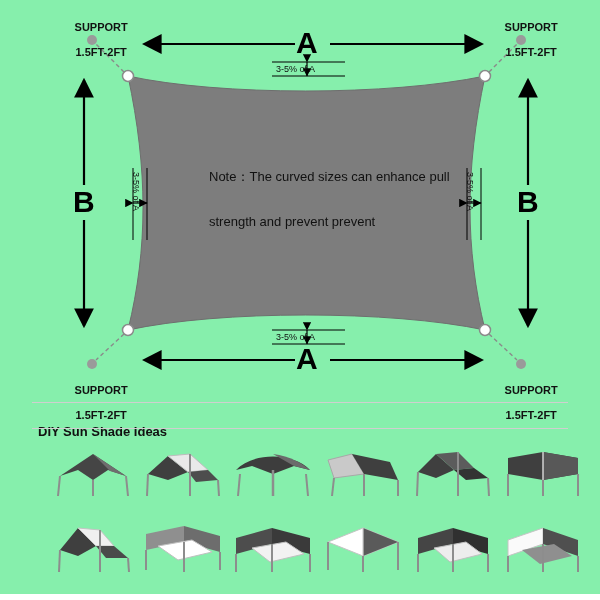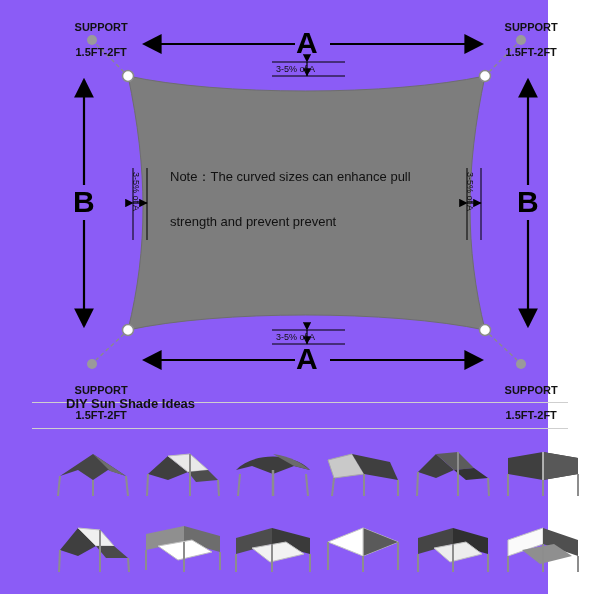--- a/index.html
+++ b/index.html
@@ -10,23 +10,23 @@
   body {
     width: 600px;
     height: 600px;
     font-family: "Liberation Sans", sans-serif;
     position: relative;
     overflow: hidden;
   }
   #page {
     position: absolute;
     left: 0; top: 0;
-    width: 548px;
+    width: 600px;
     height: 600px;
-    background: #8b5cf6;
+    background: #86efac;
   }
   
   .diagram {
     position: absolute;
     left: 0; top: 0;
     width: 600px;
     height: 400px;
   }
   .diagram svg {
     position: absolute;
@@ -57,20 +57,21 @@
     font-size: 9px;
     color: #111;
     transform-origin: left top;
   }
   .note {
     position: absolute;
     font-size: 13px;
     color: #111;
     line-height: 2.6;
     white-space: pre;
+    margin-left: 39px;
   }
   
   .divider {
     position: absolute;
     left: 32px;
     width: 536px;
     height: 1px;
     background: #cfcfcf;
   }
   .section-title {
@@ -192,21 +193,21 @@
     <div class="lbl pct" style="left:276px; top:64px;">3-5% of A</div>
     <div class="lbl pct" style="left:276px; top:332px;">3-5% of A</div>
     <div class="lbl pct-v" style="left:141px; top:172px; transform:rotate(90deg);">3-5% of A</div>
     <div class="lbl pct-v" style="left:475px; top:172px; transform:rotate(90deg);">3-5% of A</div>
 
     <div class="note" style="left:170px; top:160px;">Note：The curved sizes can enhance pull</div>
     <div class="note" style="left:170px; top:205px;">strength and prevent prevent</div>
   </div>
 
   <div class="divider" style="top:402px;"></div>
-  <div class="section-title" style="top:396px;margin-left:28px;">DIY Sun Shade Ideas</div>
+  <div class="section-title" style="top:424px;">DIY Sun Shade Ideas</div>
   <div class="divider" style="top:428px;"></div>
 
   <div class="thumbs" style="top:436px; height:150px;">
 
     <div class="thumb" style="left:18px; top:4px;">
       <svg width="90" height="62" viewBox="0 0 90 62">
         <path d="M12 36 L45 14 L78 36 L60 30 L45 40 L30 30 Z" fill="#454545"></path>
         <path d="M45 14 L78 36 L62 31 Z" fill="#6e6e6e"></path>
         <line x1="12" y1="36" x2="10" y2="56" stroke="#8d8d8d" stroke-width="2"></line>
         <line x1="78" y1="36" x2="80" y2="56" stroke="#8d8d8d" stroke-width="2"></line>

